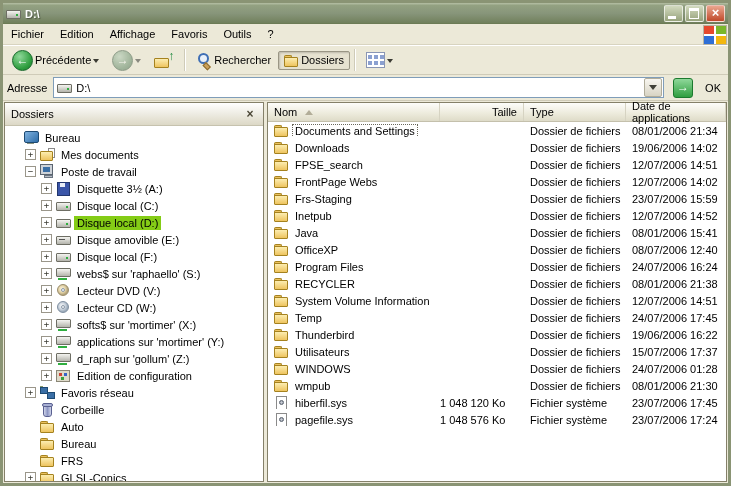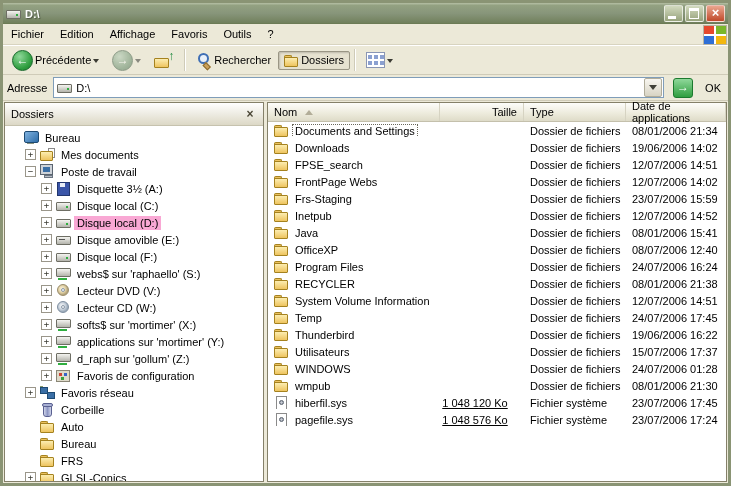--- a/index.html
+++ b/index.html
@@ -79,39 +79,39 @@
   .pane-close{width:14px;text-align:center;color:#4a4636;font-size:12px;cursor:default;}
   .pane-close::before{content:"×";font-weight:bold;}
   .tree{flex:1;overflow:hidden;padding-top:3px;}
   .tree-row{display:flex;align-items:center;height:17px;white-space:nowrap;padding-left:4px;cursor:default;}
   .tree-indent{flex:none;}
   .tree-exp{width:9px;height:9px;flex:none;border:1px solid #9a968a;background:#fff;color:#3a3a32;
     font-size:9px;line-height:8px;text-align:center;font-family:"DejaVu Sans Mono",monospace;}
   .tree-exp-none{width:11px;height:9px;flex:none;}
   .tree-row .icon{margin-left:4px;}
   .tree-label{padding:1px 3px;margin-left:3px;}
-  .tree-label.selected{background:#f9a8d4;}
+  .tree-label.selected{background:#84cc16;}
 
   .splitter{width:3px;flex:none;background:#ece9d8;cursor:e-resize;}
 
   .rightpane{flex:1;display:flex;flex-direction:column;background:#fff;border:1px solid #848069;min-width:0;min-height:0;}
   .list-header{display:flex;height:18px;flex:none;border-bottom:1px solid #c4c0ac;
     background:linear-gradient(180deg,#fdfdfa,#eceadb 60%,#dedbc8);}
   .hcell{display:flex;align-items:center;padding:0 6px;border-right:1px solid #d6d3c2;cursor:default;box-sizing:border-box;}
   .hcell.col-size{justify-content:flex-end;}
   .sort-arrow{width:0;height:0;border-left:4px solid transparent;border-right:4px solid transparent;border-bottom:5px solid #b2ad98;margin-left:8px;}
   .col-name{width:172px;}
   .col-size{width:84px;}
   .col-type{width:102px;}
   .col-date{flex:1;min-width:0;}
   .list-body{flex:1;overflow:hidden;}
   .lrow{display:flex;align-items:center;height:17px;cursor:default;}
   .cell{white-space:nowrap;overflow:hidden;box-sizing:border-box;}
   .lrow .col-name{display:flex;align-items:center;gap:4px;padding:0 2px 0 6px;}
-  .lrow .col-size{text-align:center;padding-right:14px;text-decoration:underline;}
+  .lrow .col-size{text-align:left;padding-right:14px;}
   .lrow .col-type{padding-left:6px;}
   .lrow .col-date{padding-left:6px;}
   .name-label{padding:0 2px;}
   .name-label.focused{outline:1px dotted #6a675a;}
 
   
   .icon{display:inline-block;position:relative;width:15px;height:13px;flex:none;}
 
   .folder-icon::before{content:"";position:absolute;left:0;top:1px;width:6px;height:3px;background:#edc25f;
     border:1px solid #a5821f;border-bottom:none;border-radius:2px 2px 0 0;}
@@ -326,21 +326,21 @@
           <div class="tree-row">
             <span class="tree-indent" style="width: 32px;"></span>
             <span class="tree-exp">+</span>
             <span class="icon network-drive-icon"></span>
             <span class="tree-label">d_raph sur 'gollum' (Z:)</span>
           </div>
           <div class="tree-row">
             <span class="tree-indent" style="width: 32px;"></span>
             <span class="tree-exp">+</span>
             <span class="icon control-panel-icon"></span>
-            <span class="tree-label">Favoris de configuration</span>
+            <span class="tree-label">Edition de configuration</span>
           </div>
           <div class="tree-row">
             <span class="tree-indent" style="width: 16px;"></span>
             <span class="tree-exp">+</span>
             <span class="icon network-places-icon"></span>
             <span class="tree-label">Favoris réseau</span>
           </div>
           <div class="tree-row">
             <span class="tree-indent" style="width: 16px;"></span>
             <span class="tree-exp-none"></span>

